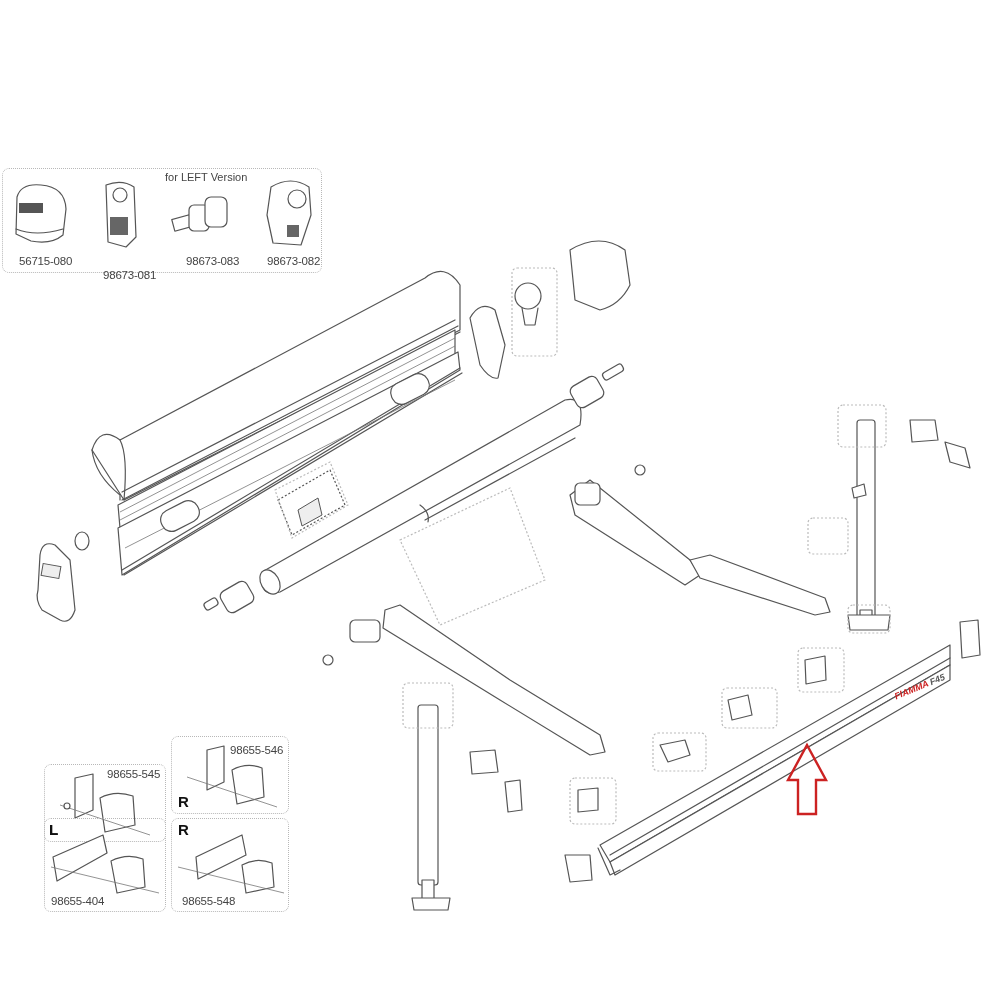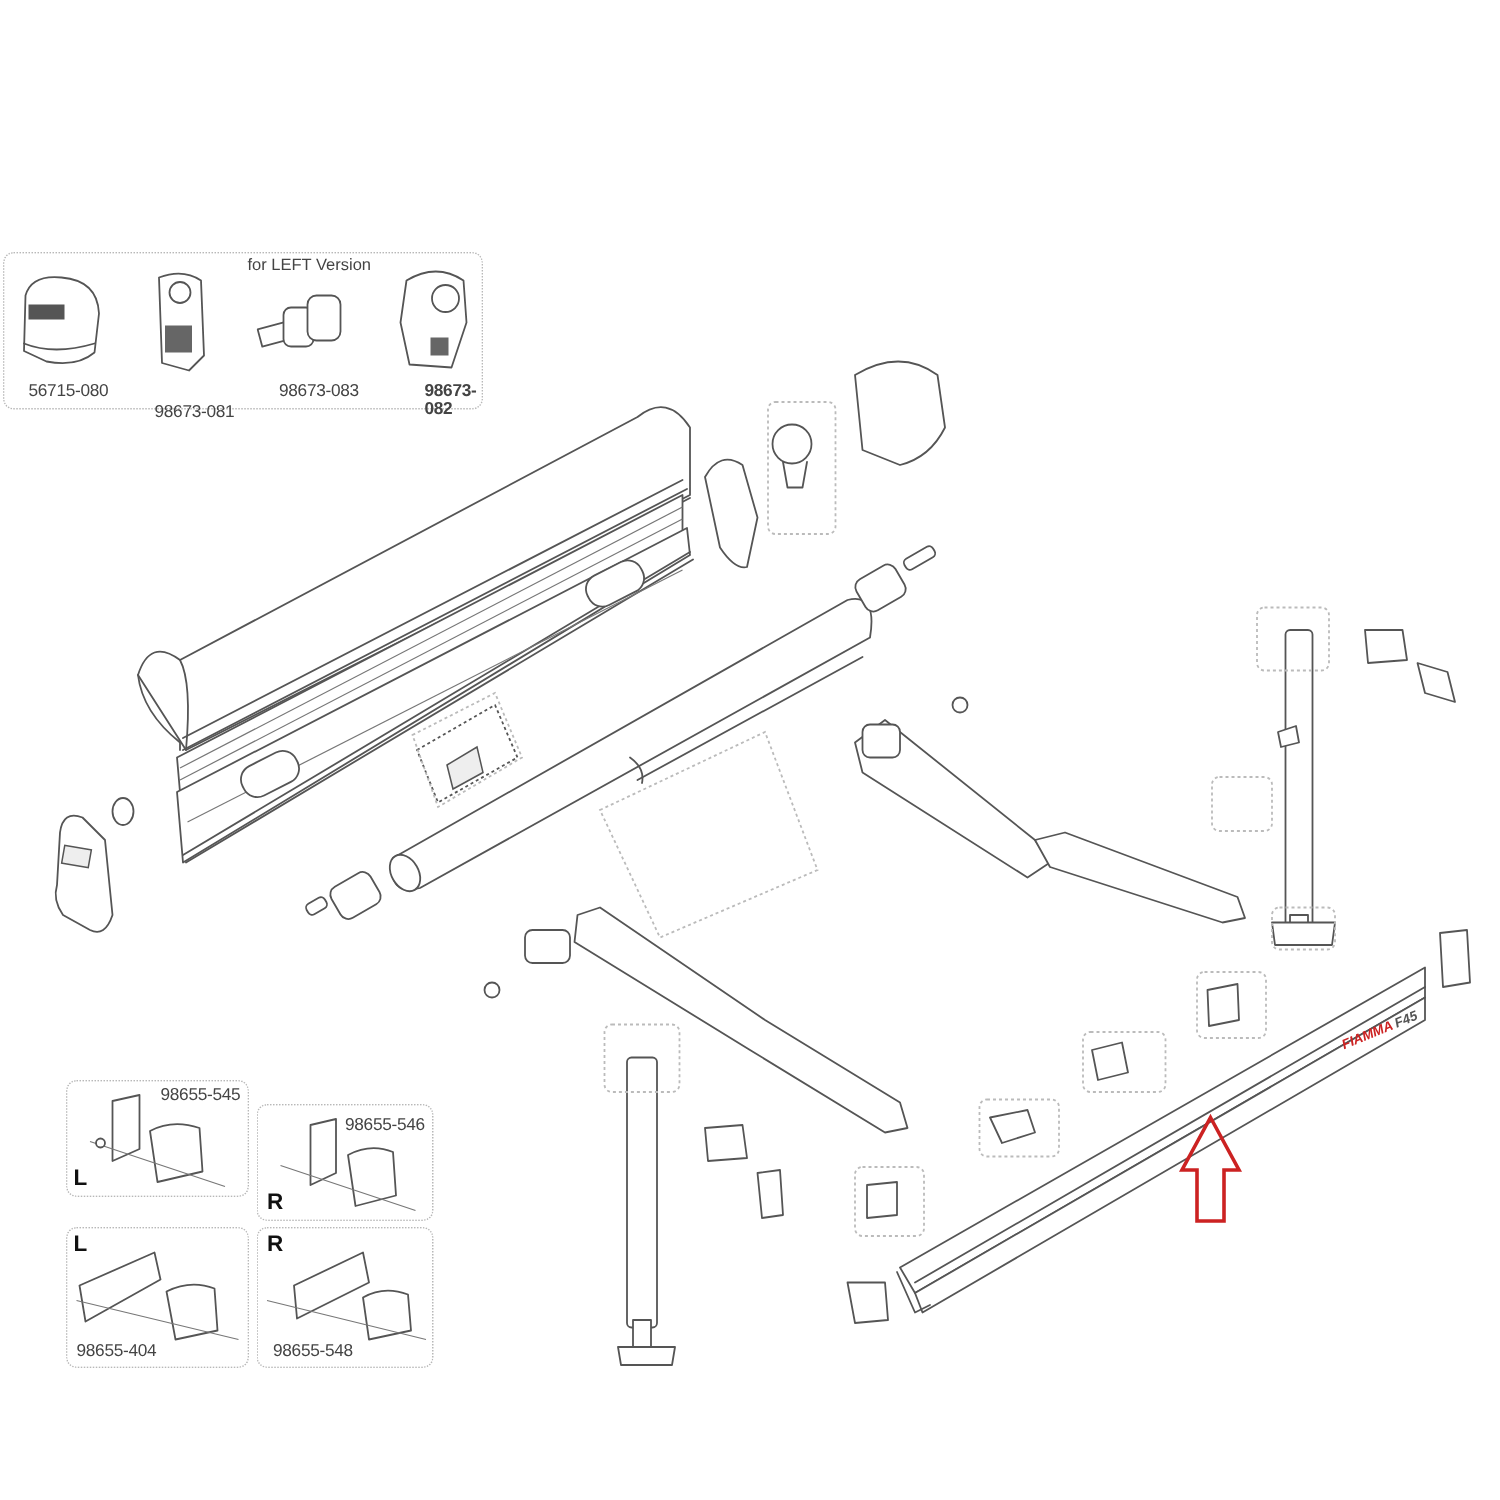--- a/index.html
+++ b/index.html
@@ -152,24 +152,24 @@
     <rect class="fillw" x="18" y="14" width="20" height="26" rx="5"></rect>
     <rect class="fillw" x="34" y="6" width="22" height="30" rx="6"></rect>
   </svg>
   <div class="pn" style="left:183px;top:86px;text-align:center;">98673-083</div>
 
   <svg class="abs" style="left:258px;top:6px;" width="58" height="80" viewBox="0 0 58 80">
     <path class="fillw" d="M10,12 Q30,0 48,12 L50,40 L40,70 L12,68 L6,40 Z"></path>
     <circle class="fillw" cx="36" cy="24" r="9"></circle>
     <rect x="26" y="50" width="12" height="12" fill="#666"></rect>
   </svg>
-  <div class="pn" style="left:280px;top:86px;font-weight:bold;">98673-082</div>
-</div>
-
-<div class="box" style="left:44px;top:720px;width:120px;height:76px;">
+  <div class="pn" style="left:264px;top:86px;">98673-082</div>
+</div>
+
+<div class="box" style="left:44px;top:764px;width:120px;height:76px;">
   <div class="pn" style="left:62px;top:3px;">98655-545</div>
   <div class="side" style="left:4px;top:56px;">L</div>
   <svg class="abs" style="left:10px;top:5px;" width="100" height="70" viewBox="0 0 100 70">
     <path class="fillw" d="M20,8 L38,4 L38,40 L20,48 Z"></path>
     <path class="fillw" d="M45,28 Q60,20 78,26 L80,55 L50,62 Z"></path>
     <path class="thin" d="M5,35 L95,65"></path>
     <circle class="fillw" cx="12" cy="36" r="3"></circle>
   </svg>
 </div>
 <div class="box" style="left:171px;top:736px;width:116px;height:76px;">

